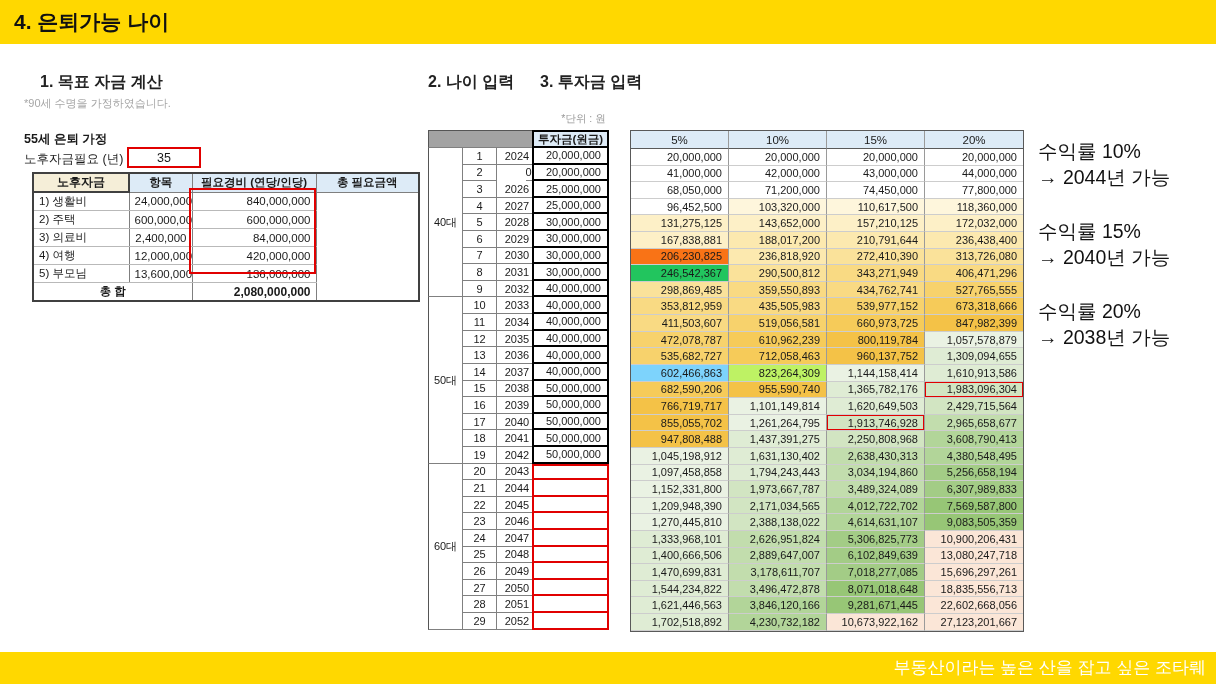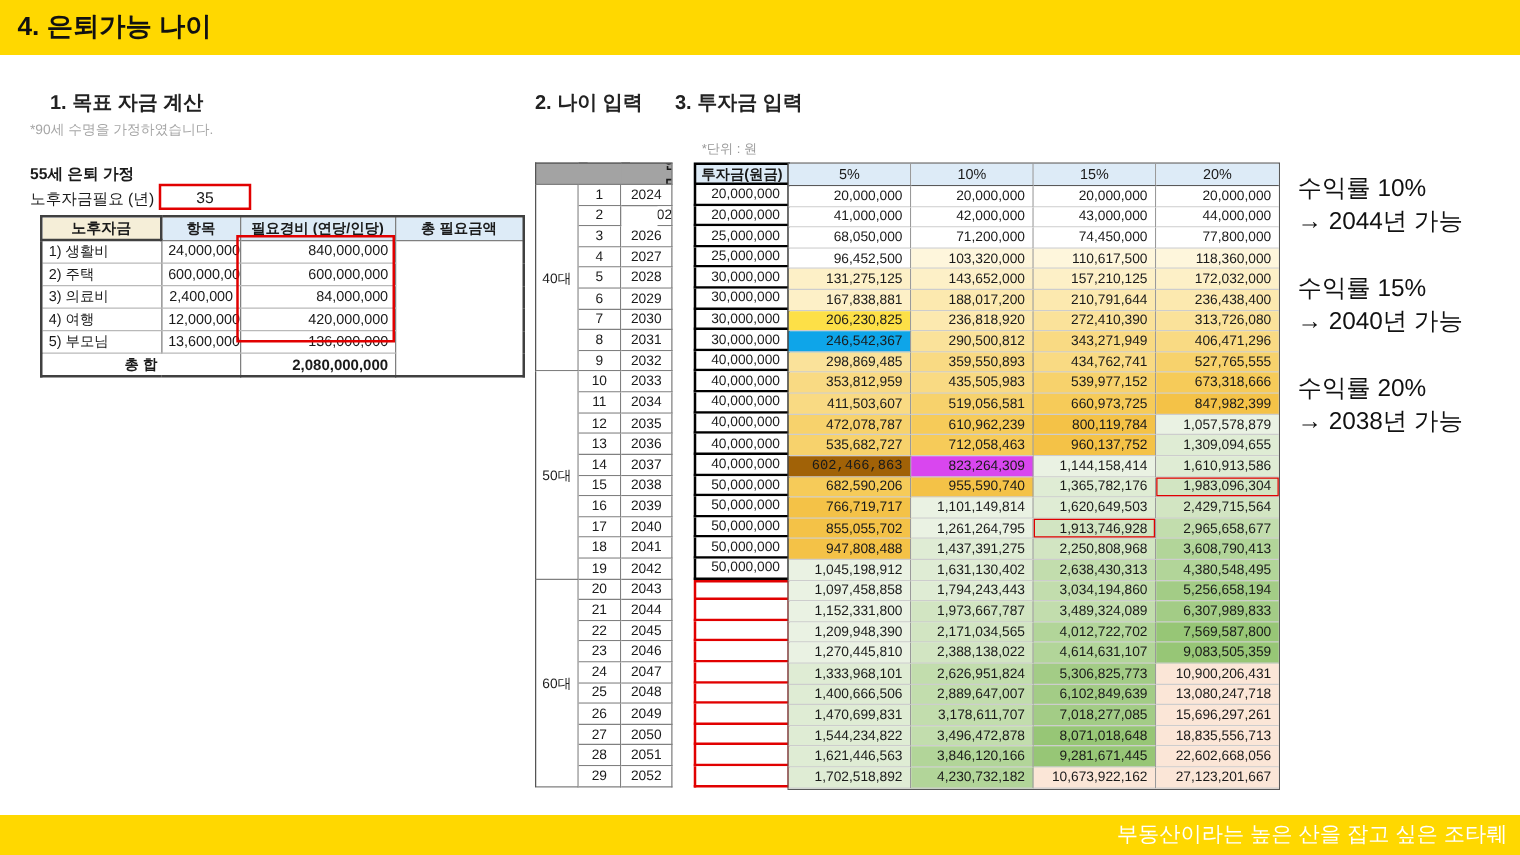--- a/index.html
+++ b/index.html
@@ -33,21 +33,21 @@
   #goal-table td.g-total-label{text-align:center;font-weight:bold;border-top:1px solid #7F7F7F;}
   #goal-table td.g-total-value{text-align:right;font-weight:bold;font-size:12px;border-top:1px solid #7F7F7F;}
 
   .red-rect{position:absolute;border:2px solid #E10000;box-sizing:border-box;pointer-events:none;}
   #years-box{position:absolute;left:127px;top:147px;width:74px;height:21px;border:2px solid #E10000;
              box-sizing:border-box;display:flex;align-items:center;justify-content:center;font-size:12.5px;}
 
   
   .sheet-grid{position:absolute;top:130px;display:grid;}
   #age-grid{left:428px;grid-template-columns:35px 34px 41px;grid-template-rows:18px repeat(29,16.62px);}
-  #invest-grid{left:555px;grid-template-columns:77px;grid-template-rows:18px repeat(29,16.62px);}
+  #invest-grid{left:532px;grid-template-columns:77px;grid-template-rows:18px repeat(29,16.62px);}
   #rate-grid{left:630px;grid-template-columns:repeat(4,98px);grid-template-rows:18px repeat(29,16.62px);
              border:1px solid #595959;}
 
   .acell{box-sizing:border-box;border-right:1px solid #808080;border-bottom:1px solid #808080;
          background:#fff;font-size:11px;display:flex;align-items:center;justify-content:center;overflow:hidden;}
   .acell.h{background:#a3a3a3;font-weight:bold;font-size:12px;border-top:1px solid #555;padding-left:40px;}
   .acell.first-col{border-left:1px solid #555;}
 
   .icell{box-sizing:border-box;border-left:2px solid #000;border-right:2px solid #000;border-bottom:2px solid #000;
          background:#fff;font-size:11px;display:flex;align-items:center;justify-content:flex-end;
@@ -258,25 +258,25 @@
       <div class="rcell" style="grid-area: 5 / 3; background: rgb(254, 246, 220);">110,617,500</div>
       <div class="rcell lastcol" style="grid-area: 5 / 4; background: rgb(254, 246, 220);">118,360,000</div>
       <div class="rcell" style="grid-area: 6 / 1; background: rgb(253, 240, 199);">131,275,125</div>
       <div class="rcell" style="grid-area: 6 / 2; background: rgb(253, 240, 199);">143,652,000</div>
       <div class="rcell" style="grid-area: 6 / 3; background: rgb(253, 240, 199);">157,210,125</div>
       <div class="rcell lastcol" style="grid-area: 6 / 4; background: rgb(253, 240, 199);">172,032,000</div>
       <div class="rcell" style="grid-area: 7 / 1; background: rgb(253, 240, 199);">167,838,881</div>
       <div class="rcell" style="grid-area: 7 / 2; background: rgb(252, 233, 175);">188,017,200</div>
       <div class="rcell" style="grid-area: 7 / 3; background: rgb(252, 233, 175);">210,791,644</div>
       <div class="rcell lastcol" style="grid-area: 7 / 4; background: rgb(252, 233, 175);">236,438,400</div>
-      <div class="rcell" style="grid-area: 8 / 1; background: #fde047;">206,230,825</div>
+      <div class="rcell" style="grid-area: 8 / 1; background: #f97316;">206,230,825</div>
       <div class="rcell" style="grid-area: 8 / 2; background: rgb(252, 233, 175);">236,818,920</div>
       <div class="rcell" style="grid-area: 8 / 3; background: rgb(250, 226, 154);">272,410,390</div>
       <div class="rcell lastcol" style="grid-area: 8 / 4; background: rgb(250, 226, 154);">313,726,080</div>
-      <div class="rcell" style="grid-area: 9 / 1; background: #0ea5e9;">246,542,367</div>
+      <div class="rcell" style="grid-area: 9 / 1; background: #22c55e;">246,542,367</div>
       <div class="rcell" style="grid-area: 9 / 2; background: rgb(250, 226, 154);">290,500,812</div>
       <div class="rcell" style="grid-area: 9 / 3; background: rgb(249, 218, 131);">343,271,949</div>
       <div class="rcell lastcol" style="grid-area: 9 / 4; background: rgb(249, 218, 131);">406,471,296</div>
       <div class="rcell" style="grid-area: 10 / 1; background: rgb(250, 226, 154);">298,869,485</div>
       <div class="rcell" style="grid-area: 10 / 2; background: rgb(249, 218, 131);">359,550,893</div>
       <div class="rcell" style="grid-area: 10 / 3; background: rgb(249, 218, 131);">434,762,741</div>
       <div class="rcell lastcol" style="grid-area: 10 / 4; background: rgb(247, 210, 108);">527,765,555</div>
       <div class="rcell" style="grid-area: 11 / 1; background: rgb(249, 218, 131);">353,812,959</div>
       <div class="rcell" style="grid-area: 11 / 2; background: rgb(249, 218, 131);">435,505,983</div>
       <div class="rcell" style="grid-area: 11 / 3; background: rgb(247, 210, 108);">539,977,152</div>
@@ -286,22 +286,22 @@
       <div class="rcell" style="grid-area: 12 / 3; background: rgb(246, 203, 89);">660,973,725</div>
       <div class="rcell lastcol" style="grid-area: 12 / 4; background: rgb(244, 194, 71);">847,982,399</div>
       <div class="rcell" style="grid-area: 13 / 1; background: rgb(247, 210, 108);">472,078,787</div>
       <div class="rcell" style="grid-area: 13 / 2; background: rgb(246, 203, 89);">610,962,239</div>
       <div class="rcell" style="grid-area: 13 / 3; background: rgb(244, 194, 71);">800,119,784</div>
       <div class="rcell lastcol" style="grid-area: 13 / 4; background: rgb(234, 242, 227);">1,057,578,879</div>
       <div class="rcell" style="grid-area: 14 / 1; background: rgb(247, 210, 108);">535,682,727</div>
       <div class="rcell" style="grid-area: 14 / 2; background: rgb(246, 203, 89);">712,058,463</div>
       <div class="rcell" style="grid-area: 14 / 3; background: rgb(244, 194, 71);">960,137,752</div>
       <div class="rcell lastcol" style="grid-area: 14 / 4; background: rgb(223, 236, 212);">1,309,094,655</div>
-      <div class="rcell" style="grid-area: 15 / 1; background: #a16207; font-family: Liberation Mono, monospace;">602,466,863</div>
-      <div class="rcell" style="grid-area: 15 / 2; background: #d946ef;">823,264,309</div>
+      <div class="rcell" style="grid-area: 15 / 1; background: #7dd3fc;">602,466,863</div>
+      <div class="rcell" style="grid-area: 15 / 2; background: #bef264;">823,264,309</div>
       <div class="rcell" style="grid-area: 15 / 3; background: rgb(234, 242, 227);">1,144,158,414</div>
       <div class="rcell lastcol" style="grid-area: 15 / 4; background: rgb(223, 236, 212);">1,610,913,586</div>
       <div class="rcell" style="grid-area: 16 / 1; background: rgb(246, 203, 89);">682,590,206</div>
       <div class="rcell" style="grid-area: 16 / 2; background: rgb(244, 194, 71);">955,590,740</div>
       <div class="rcell" style="grid-area: 16 / 3; background: rgb(223, 236, 212);">1,365,782,176</div>
       <div class="rcell lastcol hl" style="grid-area: 16 / 4; background: rgb(210, 229, 194);">1,983,096,304</div>
       <div class="rcell" style="grid-area: 17 / 1; background: rgb(244, 194, 71);">766,719,717</div>
       <div class="rcell" style="grid-area: 17 / 2; background: rgb(234, 242, 227);">1,101,149,814</div>
       <div class="rcell" style="grid-area: 17 / 3; background: rgb(223, 236, 212);">1,620,649,503</div>
       <div class="rcell lastcol" style="grid-area: 17 / 4; background: rgb(210, 229, 194);">2,429,715,564</div>

